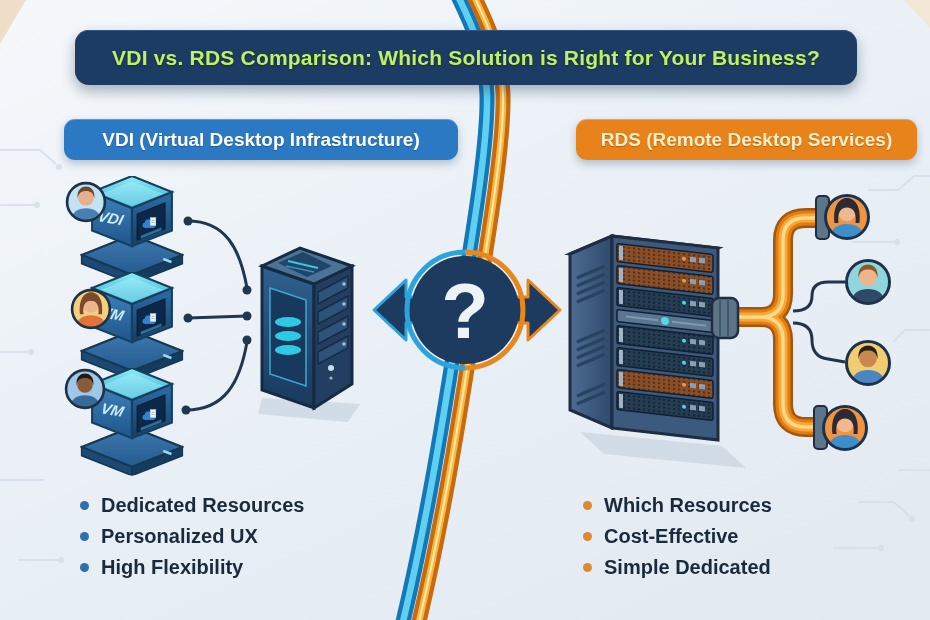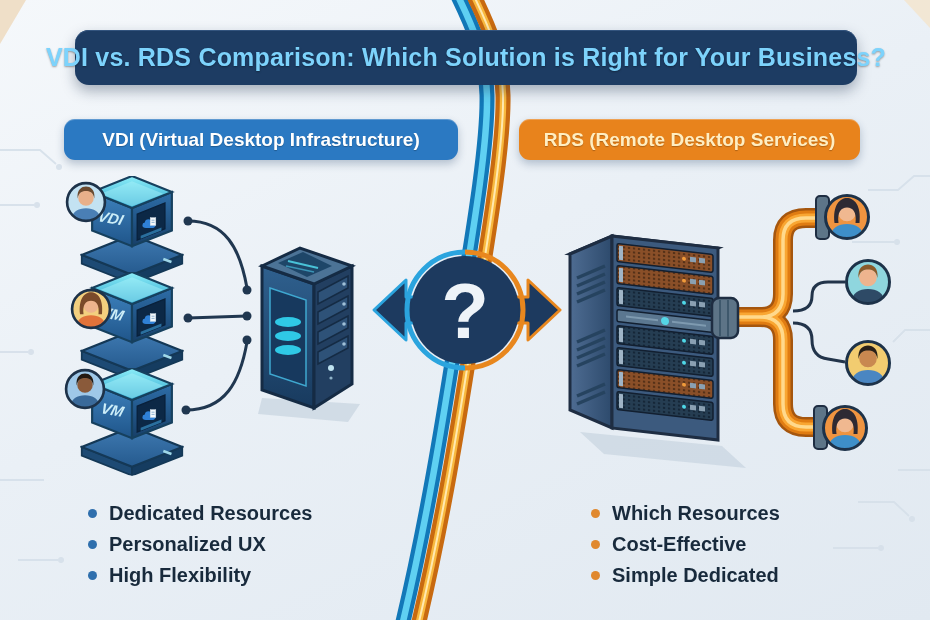--- a/index.html
+++ b/index.html
@@ -10,35 +10,35 @@
   }
   .art { position:absolute; left:0; top:0; }
 
   .banner {
     position:absolute; left:75px; top:30px; width:782px; height:55px;
     background:#1d3c63; border-radius:14px;
     box-shadow:0 6px 14px rgba(20,40,70,.35), inset 0 1px 0 #33547e;
     display:flex; align-items:center; justify-content:center;
   }
   .banner span {
-    color:#7dd3fc; font-size:25px; font-weight:bold; white-space:nowrap;
+    color:#bef264; font-size:21px; font-weight:bold; white-space:nowrap;
     text-shadow:0 1px 2px rgba(0,0,0,.35); letter-spacing:.2px;
   }
   .pill {
     position:absolute; top:119px; height:41px; border-radius:11px;
     display:flex; align-items:center; justify-content:center;
     box-shadow:0 4px 8px rgba(30,60,100,.28), inset 0 1px 0 rgba(255,255,255,.25);
   }
   .pill span { font-size:19px; font-weight:bold; white-space:nowrap; text-shadow:0 1px 1px rgba(0,0,0,.25); }
   .pill-vdi { left:64px; width:394px; background:#2b79c2; }
   .pill-vdi span { color:#ffffff; }
-  .pill-rds { left:519px; width:341px; background:#e8831c; }
+  .pill-rds { left:576px; width:341px; background:#e8831c; }
   .pill-rds span { color:#ffeec2; }
 
-  .bullets { position:absolute; top:490px; list-style:none; margin:8px; padding:0; }
+  .bullets { position:absolute; top:490px; list-style:none; margin:0; padding:0; }
   .bullets-left  { left:80px; }
   .bullets-right { left:583px; }
   .bullets li { display:flex; align-items:center; gap:12px; height:31px; }
   .bullets .txt { font-size:20px; font-weight:600; color:#182a3c; white-space:nowrap; }
   .dot { width:9px; height:9px; border-radius:50%; flex:0 0 auto; }
   .dot-blue   { background:#2f6fad; }
   .dot-orange { background:#e0882e; }
 </style>
 </head>
 <body>

